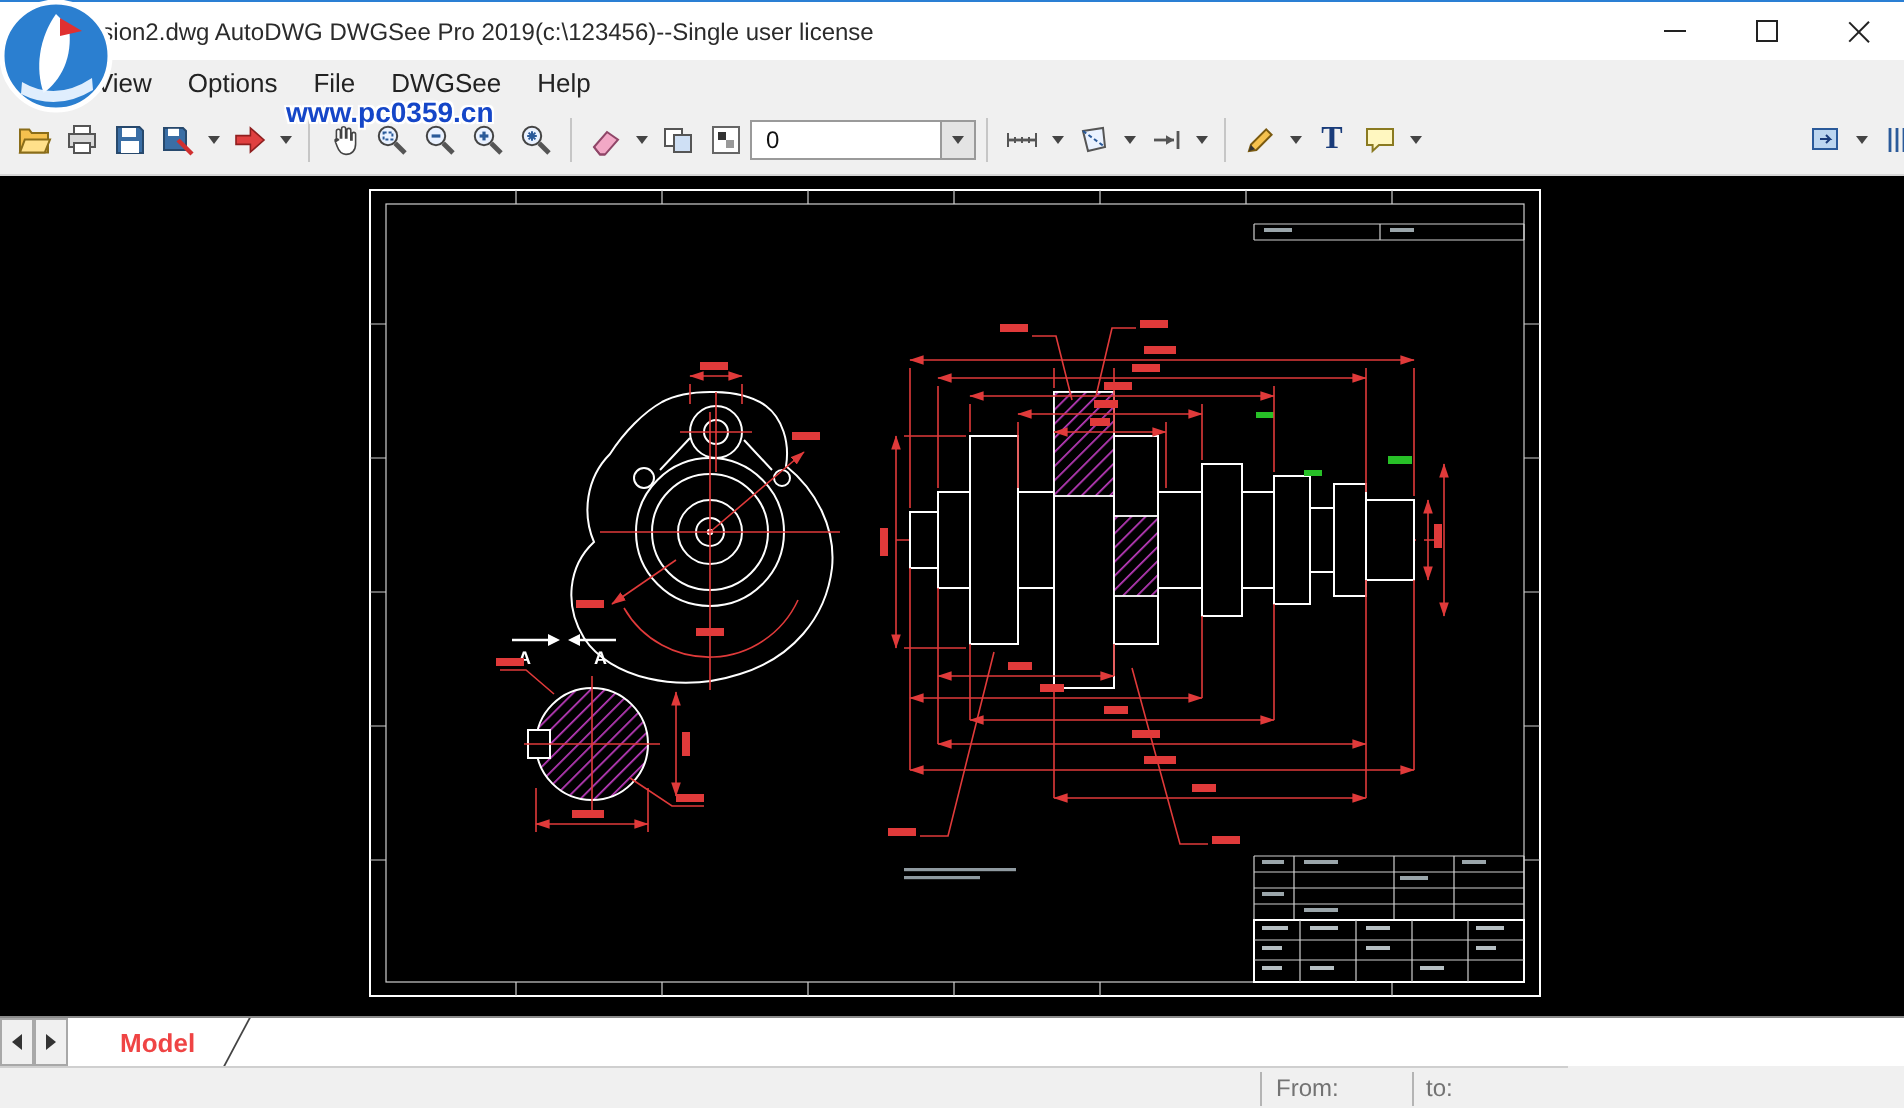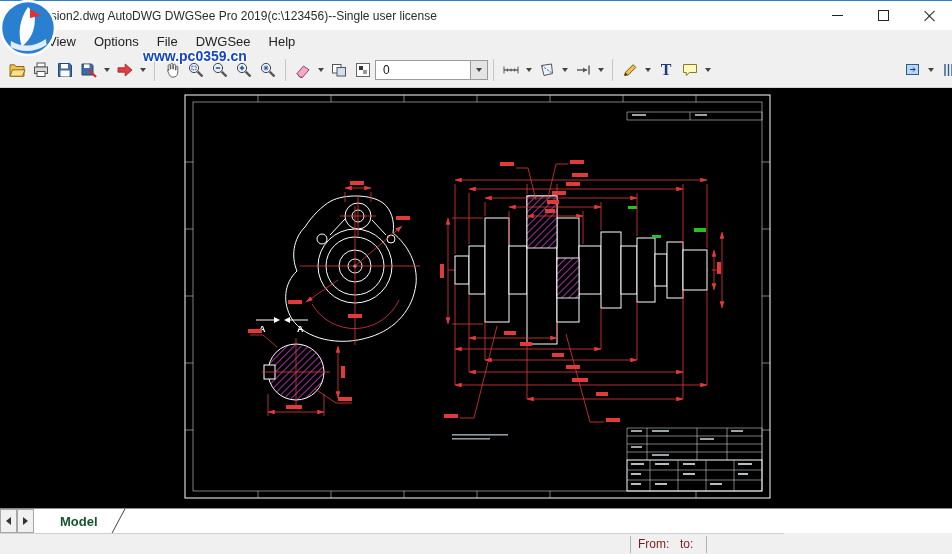--- a/index.html
+++ b/index.html
@@ -48,25 +48,25 @@
   
   .tabbar{position:absolute;top:508px;left:0;width:952px;height:25px;background:#ffffff;
     border-top:1px solid #8a8a8a;display:flex;align-items:stretch;box-sizing:border-box;}
   .nav-btn{width:17px;border:1px solid #a8a8a8;background:#f0f0f0;display:flex;
     align-items:center;justify-content:center;box-sizing:border-box;}
   .tri-l{width:0;height:0;border-top:4px solid transparent;border-bottom:4px solid transparent;
     border-right:5px solid #333;}
   .tri-r{width:0;height:0;border-top:4px solid transparent;border-bottom:4px solid transparent;
     border-left:5px solid #333;}
   .model-tab{display:flex;align-items:center;padding:0 6px 0 26px;font-weight:bold;
-    font-size:13px;color:#14532d;}
+    font-size:13px;color:#ef4444;}
   .tab-slash{width:14px;height:100%;border-right:1.2px solid #444;transform:skewX(-28deg);}
   
   .statusbar{position:absolute;top:533px;left:0;width:784px;height:21px;background:#f0f0f0;
-    border-top:1px solid #cfcfcf;font-size:12px;color:#7f1d1d;box-sizing:border-box;}
+    border-top:1px solid #cfcfcf;font-size:12px;color:#737373;box-sizing:border-box;}
   .sb-sep{position:absolute;top:2px;width:1px;height:17px;background:#b4b4b4;}
   .sb-label{position:absolute;top:3px;}
   
   .wm{position:absolute;top:0;left:0;width:220px;height:92px;z-index:99;pointer-events:none;}
   .wm-name{position:absolute;left:57px;top:15px;font-size:22px;font-weight:bold;color:#e62222;
     letter-spacing:1px;white-space:nowrap;
     text-shadow:-1px -1px 0 #fff,1px -1px 0 #fff,-1px 1px 0 #fff,1px 1px 0 #fff,0 0 3px #fff;}
   .wm-url{position:absolute;left:99px;top:48px;font-size:14px;font-weight:bold;color:#1546c8;
     white-space:nowrap;
     text-shadow:-1px -1px 0 #fff,1px -1px 0 #fff,-1px 1px 0 #fff,1px 1px 0 #fff,0 0 3px #fff;padding-left:44px;}
@@ -417,21 +417,21 @@
       <span class="tri-r"></span>
     </div>
   <div class="model-tab">Model</div>
   <div class="tab-slash"></div>
 </div>
 
 <div class="statusbar">
   <div class="sb-sep" style="left:630px"></div>
   <span class="sb-label" style="left:638px">From:</span>
   <div class="sb-sep" style="left:706px"></div>
-  <span class="sb-label" style="left:680px">to:</span>
+  <span class="sb-label" style="left:713px">to:</span>
 </div>
 
 <div class="wm">
   <svg width="60" height="60" viewBox="0 0 60 60">
     <circle cx="28" cy="28" r="27" fill="#2b7fd0" stroke="#fff" stroke-width="2.5"></circle>
     <path d="M28 7C19.5 19 17.5 34 21.8 46.5 30.5 40 36.5 29 34.5 13.5Z" fill="#fff"></path>
     <path d="M30 9l11 6.5-11 2.5z" fill="#e03030"></path>
     <path d="M11 41q17 10 35-2l.5 6q-18 11-36 2z" fill="#eaf4ff" opacity=".95"></path>
   </svg>
   <span class="wm-url">www.pc0359.cn</span>

